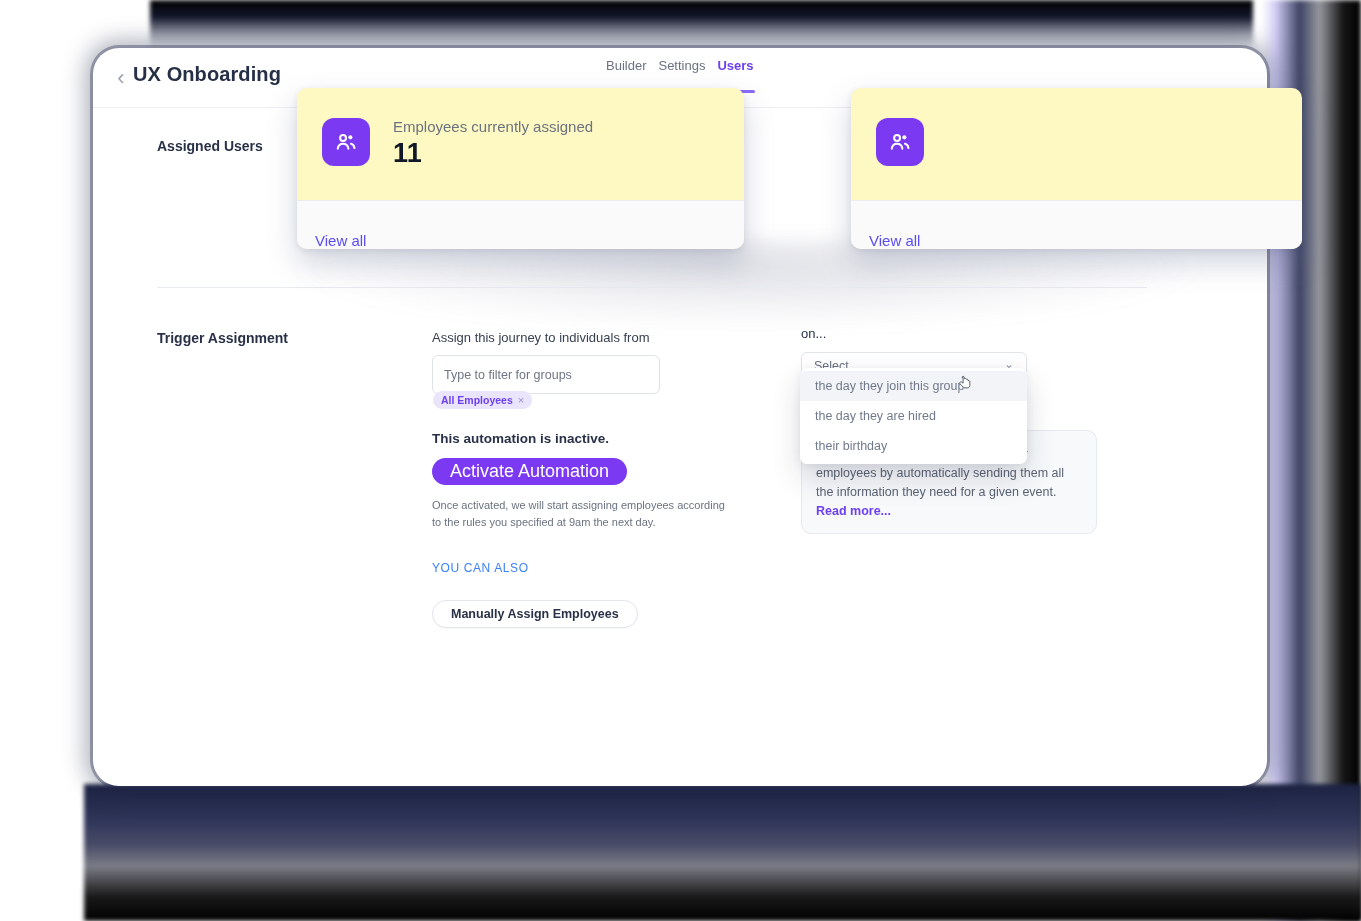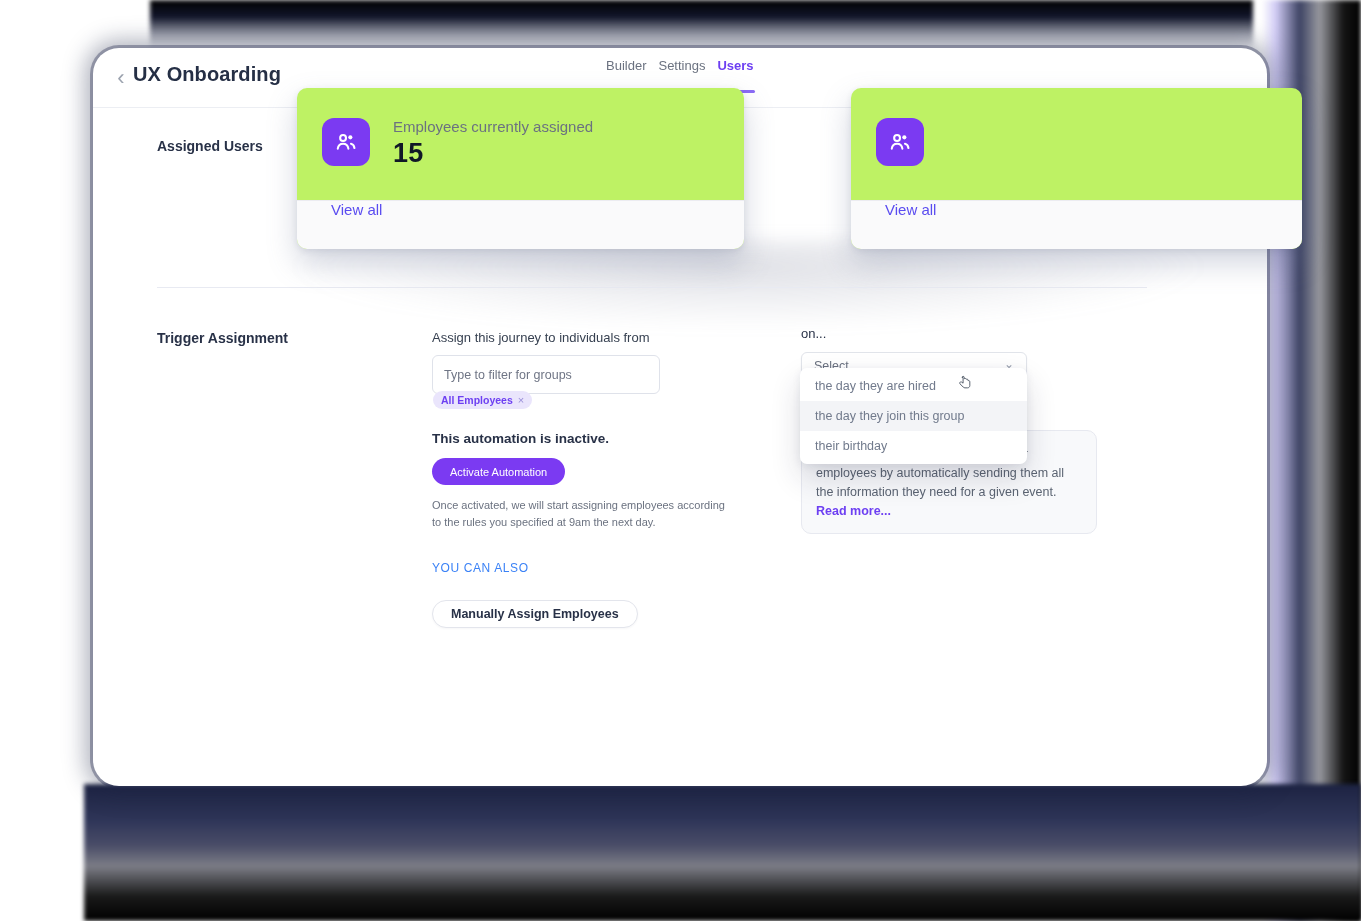--- a/index.html
+++ b/index.html
@@ -64,36 +64,36 @@
     position:absolute; left:190px; top:192px; width:930px; height:90px;
     background:radial-gradient(ellipse at 50% 30%, rgba(115,120,145,.22), rgba(115,120,145,0) 70%);
     filter:blur(8px);
   }
   .content-divider {
     position:absolute; left:64px; top:239px; width:990px; height:1px; background:#e8eaf2;
   }
 
   
   .stat-card {
-    position:absolute; top:88px; height:161px; background:#bef264; border-radius:10px; z-index:5;
+    position:absolute; top:88px; height:161px; background:#fef9c3; border-radius:10px; z-index:5;
     box-shadow:0 14px 30px rgba(95,105,140,.28), 0 2px 6px rgba(40,45,80,.10);
   }
   .stat-card.c1 { left:297px; width:447px; }
   .stat-card.c2 { left:851px; width:451px; }
   .stat-icon {
     position:absolute; left:25px; top:30px; width:48px; height:48px;
     background:#7b3af2; border-radius:12px; display:flex; align-items:center; justify-content:center;
   }
   .stat-text { position:absolute; left:96px; top:30px; }
   .stat-label { font-size:15px; color:#6b7280; }
   .stat-value { font-size:27px; font-weight:700; color:#111827; margin-top:3px; letter-spacing:.2px; }
   .stat-footer {
     position:absolute; left:0; right:0; bottom:0; height:49px;
     background:#fafafb; border-top:1px solid #ececf1; border-radius:0 0 10px 10px;
-    display:flex; align-items:flex-start; padding-left:34px;
+    display:flex; align-items:flex-end; padding-left:18px;
   }
   .view-all { font-size:15px; color:#5a4cf0; cursor:pointer; }
 
   
   .form-label { position:absolute; font-size:13px; font-weight:500; color:#374151; }
   .lbl-assign-from { left:339px; top:282px; }
   .filter-input {
     position:absolute; left:339px; top:307px; width:228px; height:39px;
     border:1px solid #dfe2ea; border-radius:6px; background:#fff;
     font-family:"Liberation Sans",sans-serif; font-size:12.5px; color:#374151; padding:0 11px; outline:none;
@@ -104,21 +104,21 @@
     background:#eae5fc; border-radius:9px; display:inline-flex; align-items:center;
     padding:0 8px; gap:5px; cursor:pointer;
   }
   .tag-label { font-size:10.5px; font-weight:600; color:#6d3ff2; }
   .tag-close { font-size:11px; color:#9a8fd8; cursor:pointer; line-height:1; }
 
   .inactive-text { position:absolute; left:339px; top:383px; font-size:13.5px; font-weight:600; color:#283147; }
   .activate-btn {
     position:absolute; left:339px; top:410px; height:27px; padding:0 18px;
     background:#7b3af2; color:#fff; border:none; border-radius:14px;
-    font-family:"Liberation Sans",sans-serif; font-size:11px; cursor:pointer;
+    font-family:"Liberation Sans",sans-serif; font-size:18px; cursor:pointer;
     display:inline-flex; align-items:center;
   }
   .activation-note {
     position:absolute; left:339px; top:449px; width:300px;
     font-size:11px; line-height:1.55; color:#6b7280;
   }
   .you-can-also {
     position:absolute; left:339px; top:513px;
     font-size:12px; color:#3b82f6; letter-spacing:.6px;
   }
@@ -205,48 +205,48 @@
     <button class="manual-btn">Manually Assign Employees</button>
 
     <div class="form-label lbl-on">on...</div>
 
     <div class="select-box">
       <span class="select-value">Select</span>
       <span class="select-chevron">⌄</span>
     </div>
 
     <div class="dropdown">
-      <div class="dropdown-option">the day they are hired</div>
       <div class="dropdown-option hovered">
         <span>the day they join this group</span>
         <svg class="cursor-hand" viewBox="0 0 24 24">
           <path d="M10 4.2v8l-2.1-1.5c-.8-.55-1.9-.3-2.4.5-.4.7-.3 1.55.3 2.15l4.5 4.5c.6.6 1.45 1 2.3 1h3.7c1.8 0 3.2-1.45 3.2-3.2v-5.5c0-.9-.7-1.6-1.6-1.6-.3 0-.6.08-.9.22v-.77c0-.9-.7-1.6-1.6-1.6-.35 0-.7.1-1 .3-.2-.7-.85-1.2-1.6-1.2-.4 0-.8.15-1.1.4V4.2c0-.9-.7-1.6-1.6-1.6s-1.6.7-1.6 1.6z" fill="#fff" stroke="#4b5563" stroke-width="1.3" stroke-linejoin="round"></path>
         </svg>
       </div>
+      <div class="dropdown-option">the day they are hired</div>
       <div class="dropdown-option">their birthday</div>
     </div>
 
     <div class="info-box">
       <span class="info-text">Automations allow you to support your employees by automatically sending them all the information they need for a given event. </span><span class="info-text read-more">Read more...</span>
     </div>
 
   </div>
 
   <div class="stat-card c1">
     <div class="stat-icon">
       <svg width="26" height="26" viewBox="0 0 24 24" fill="none" stroke="#fff" stroke-width="1.9" stroke-linecap="round">
         <circle cx="9.3" cy="8.3" r="2.7"></circle>
         <path d="M4.4 18.2c.45-3.1 2.6-4.6 4.9-4.6s4.45 1.5 4.9 4.6"></path>
         <circle cx="16" cy="7.7" r="1.9" fill="#fff" stroke="none"></circle>
         <path d="M16.6 13.7c1.9.45 2.95 1.85 3.2 3.9"></path>
       </svg>
     </div>
     <div class="stat-text">
       <div class="stat-label">Employees currently assigned</div>
-      <div class="stat-value">15</div>
+      <div class="stat-value">11</div>
     </div>
     <div class="stat-footer">
       <span class="view-all">View all</span>
     </div>
   </div>
 
   <div class="stat-card c2">
     <div class="stat-icon">
       <svg width="26" height="26" viewBox="0 0 24 24" fill="none" stroke="#fff" stroke-width="1.9" stroke-linecap="round">
         <circle cx="9.3" cy="8.3" r="2.7"></circle>

